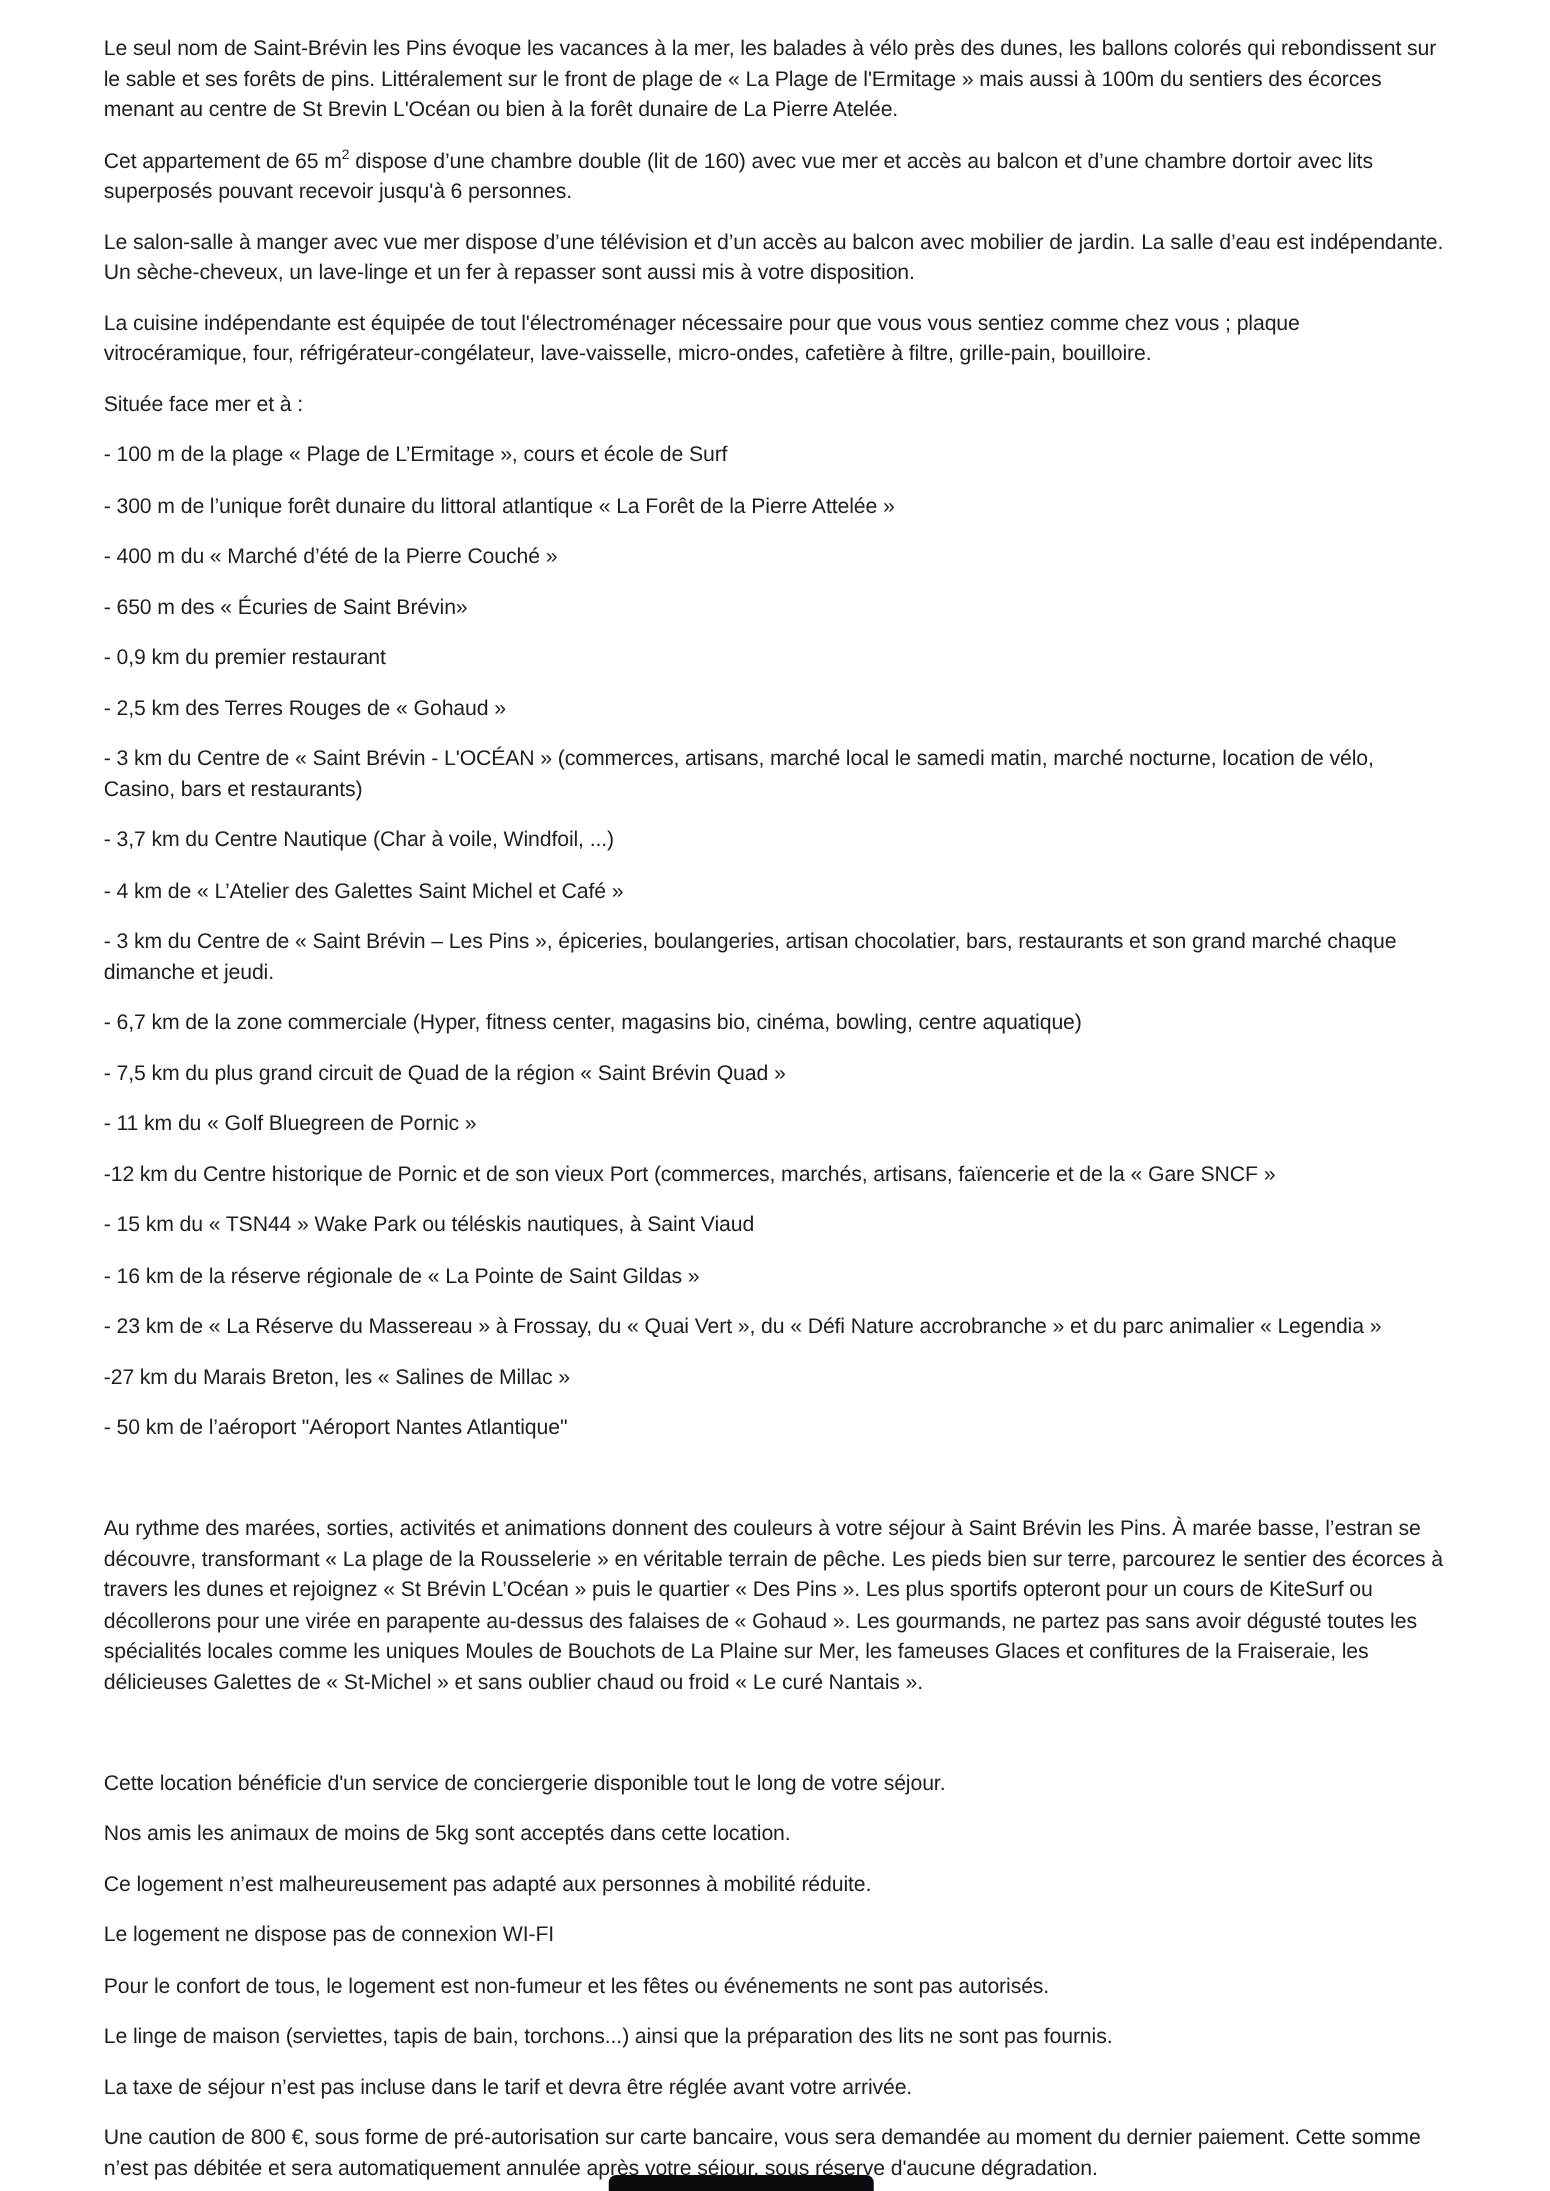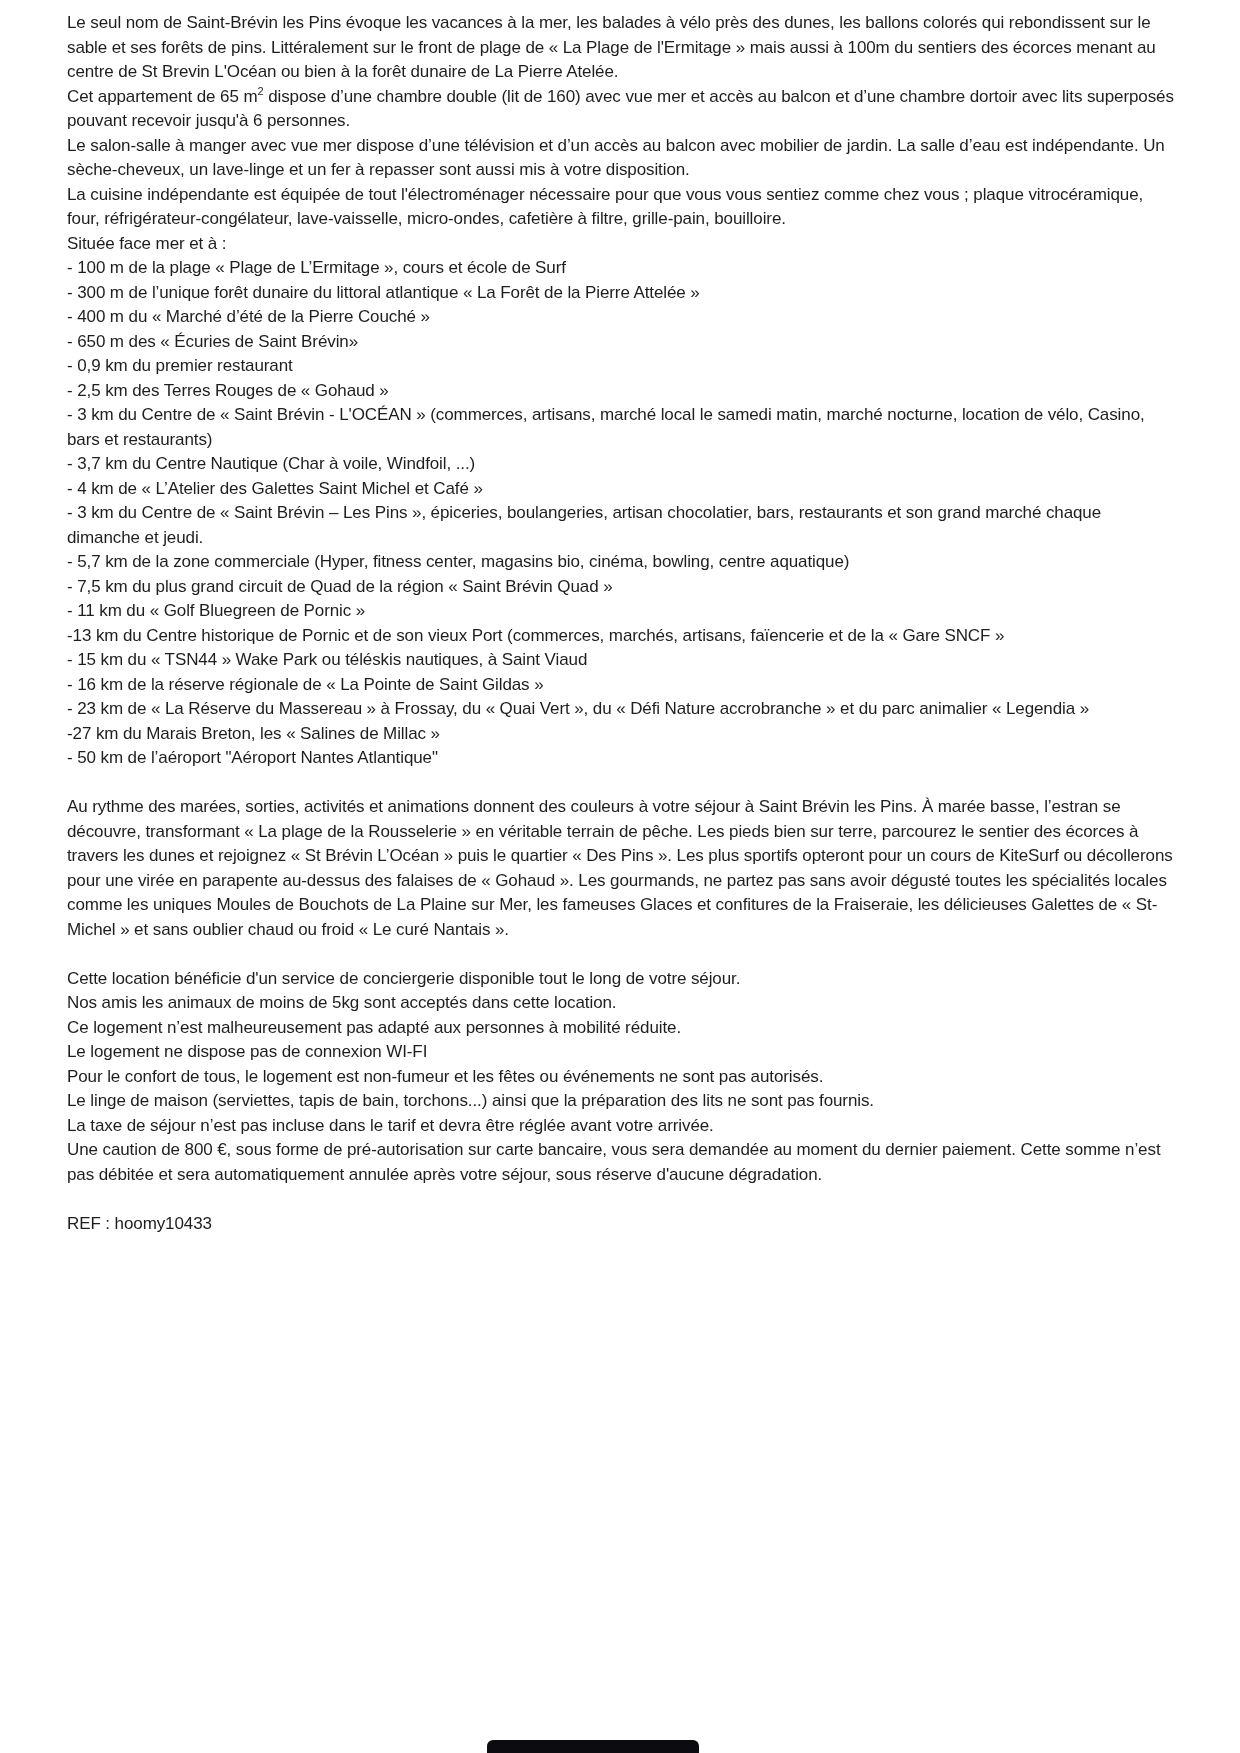--- a/index.html
+++ b/index.html
@@ -19,21 +19,21 @@
     left: 67px;
     top: 11px;
     width: 1108px;
     font-size: 17px;
     line-height: 24.5px;
     letter-spacing: -0.1px;
     color: #1e1e1e;
     text-align: left;
   }
   .doc p.line {
-    margin: 0;
+    margin: 16px;
     padding: 0;
     word-wrap: break-word;
   }
   .doc p.line.blank {
     min-height: 24.5px;
   }
   .doc sup {
     font-size: 11px;
     line-height: 0;
     vertical-align: super;
@@ -60,24 +60,24 @@
     <p class="line">- 100 m de la plage « Plage de L’Ermitage », cours et école de Surf</p>
     <p class="line">- 300 m de l’unique forêt dunaire du littoral atlantique « La Forêt de la Pierre Attelée »</p>
     <p class="line">- 400 m du « Marché d’été de la Pierre Couché »</p>
     <p class="line">- 650 m des « Écuries de Saint Brévin»</p>
     <p class="line">- 0,9 km du premier restaurant</p>
     <p class="line">- 2,5 km des Terres Rouges de « Gohaud »</p>
     <p class="line">- 3 km du Centre de « Saint Brévin - L'OCÉAN » (commerces, artisans, marché local le samedi matin, marché nocturne, location de vélo, Casino, bars et restaurants)</p>
     <p class="line">- 3,7 km du Centre Nautique (Char à voile, Windfoil, ...)</p>
     <p class="line">- 4 km de « L’Atelier des Galettes Saint Michel et Café »</p>
     <p class="line">- 3 km du Centre de « Saint Brévin – Les Pins », épiceries, boulangeries, artisan chocolatier, bars, restaurants et son grand marché chaque dimanche et jeudi.</p>
-    <p class="line">- 5,7 km de la zone commerciale (Hyper, fitness center, magasins bio, cinéma, bowling, centre aquatique)</p>
+    <p class="line">- 6,7 km de la zone commerciale (Hyper, fitness center, magasins bio, cinéma, bowling, centre aquatique)</p>
     <p class="line">- 7,5 km du plus grand circuit de Quad de la région « Saint Brévin Quad »</p>
     <p class="line">- 11 km du « Golf Bluegreen de Pornic »</p>
-    <p class="line">-13 km du Centre historique de Pornic et de son vieux Port (commerces, marchés, artisans, faïencerie et de la « Gare SNCF »</p>
+    <p class="line">-12 km du Centre historique de Pornic et de son vieux Port (commerces, marchés, artisans, faïencerie et de la « Gare SNCF »</p>
     <p class="line">- 15 km du « TSN44 » Wake Park ou téléskis nautiques, à Saint Viaud</p>
     <p class="line">- 16 km de la réserve régionale de « La Pointe de Saint Gildas »</p>
     <p class="line">- 23 km de « La Réserve du Massereau » à Frossay, du « Quai Vert », du « Défi Nature accrobranche » et du parc animalier « Legendia »</p>
     <p class="line">-27 km du Marais Breton, les « Salines de Millac »</p>
     <p class="line">- 50 km de l’aéroport "Aéroport Nantes Atlantique"</p>
     <p class="line blank">&nbsp;</p>
     <p class="line">Au rythme des marées, sorties, activités et animations donnent des couleurs à votre séjour à Saint Brévin les Pins. À marée basse, l’estran se découvre, transformant « La plage de la Rousselerie » en véritable terrain de pêche. Les pieds bien sur terre, parcourez le sentier des écorces à travers les dunes et rejoignez « St Brévin L’Océan » puis le quartier « Des Pins ». Les plus sportifs opteront pour un cours de KiteSurf ou décollerons pour une virée en parapente au-dessus des falaises de « Gohaud ». Les gourmands, ne partez pas sans avoir dégusté toutes les spécialités locales comme les uniques Moules de Bouchots de La Plaine sur Mer, les fameuses Glaces et confitures de la Fraiseraie, les délicieuses Galettes de « St-Michel » et sans oublier chaud ou froid « Le curé Nantais ».</p>
     <p class="line blank">&nbsp;</p>
     <p class="line">Cette location bénéficie d'un service de conciergerie disponible tout le long de votre séjour.</p>
     <p class="line">Nos amis les animaux de moins de 5kg sont acceptés dans cette location.</p>

